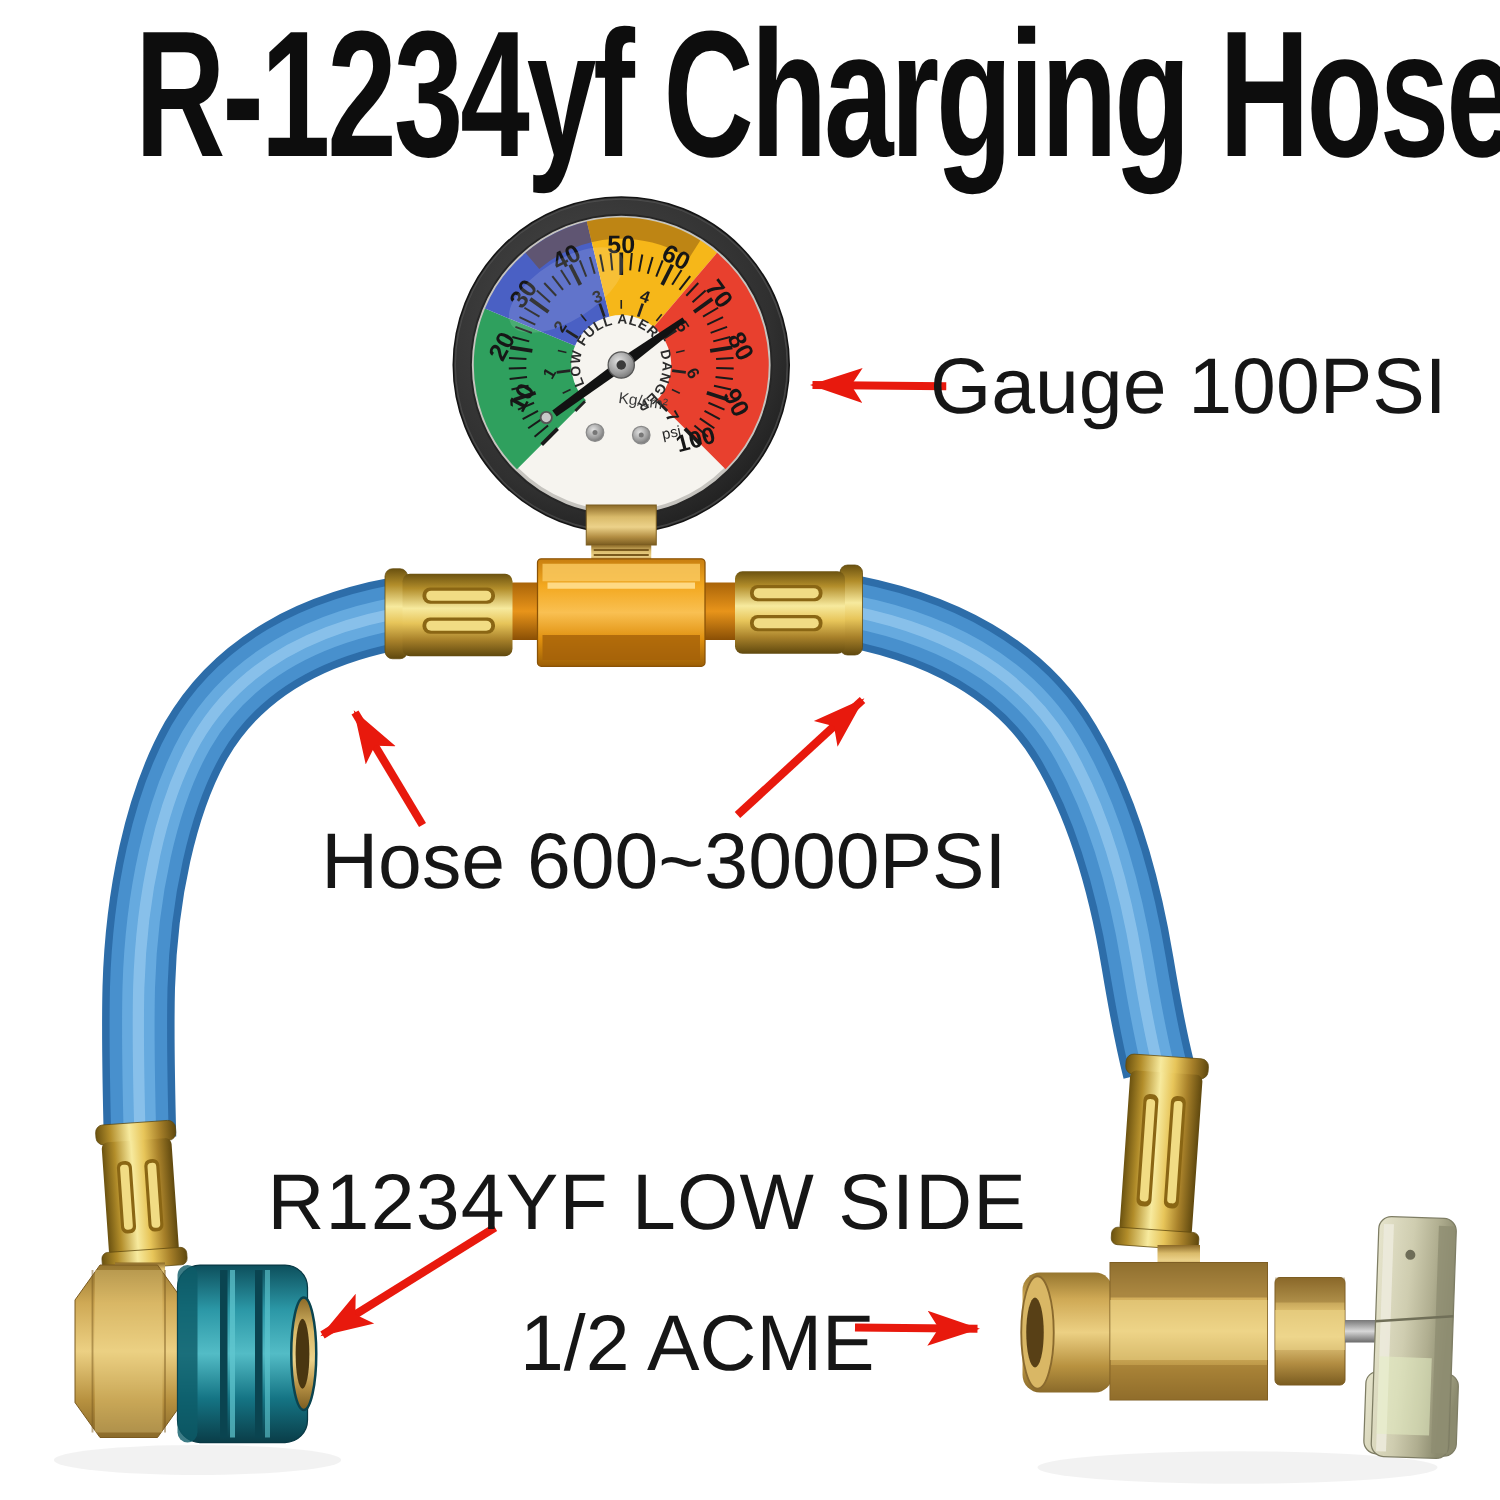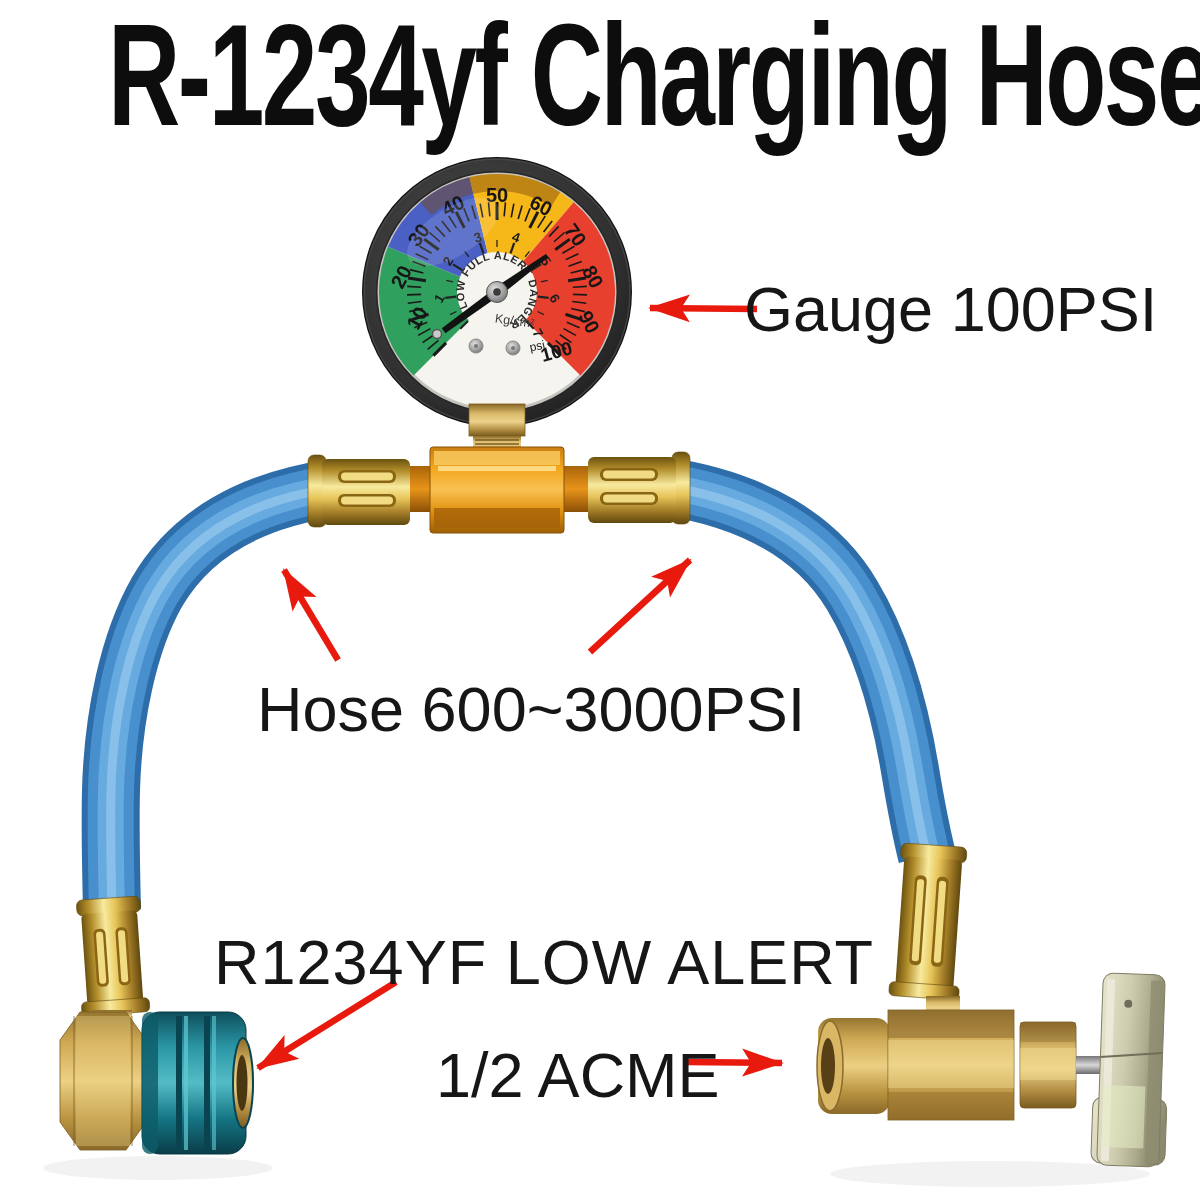--- a/index.html
+++ b/index.html
@@ -10,23 +10,23 @@
   .title{
     position:absolute;left:0;top:14px;width:1200px;text-align:center;
     font-size:122px;font-weight:700;color:#0d0d0d;line-height:1.0;
     transform:scale(0.82,1.18);transform-origin:50% 50%;
     letter-spacing:-3px;white-space:nowrap;
   }
   .callout{
     position:absolute;font-size:63px;color:#161616;white-space:nowrap;line-height:1.0;
   }
   #label-gauge{left:744px;top:278px;}
-  #label-hose{left:257px;top:658px;margin-top:20px;}
+  #label-hose{left:257px;top:658px;}
   #label-lowside{left:214px;top:931px;letter-spacing:1px;}
-  #label-acme{left:436px;top:1044px;}
+  #label-acme{left:416px;top:1044px;}
   svg{position:absolute;left:0;top:0;}
   svg text{font-family:"Liberation Sans", sans-serif;}
   .arrow-line{stroke:var(--arrow-red,#e8190d);stroke-width:6.5px;}
 </style>
 </head>
 <body>
 
 <svg width="1200" height="1200" viewBox="0 0 1200 1200" xmlns="http://www.w3.org/2000/svg">
   <defs>
     <linearGradient id="goldV" x1="0" y1="0" x2="0" y2="1">
@@ -337,14 +337,14 @@
     <line class="arrow-line" x1="338" y1="660" x2="284" y2="570" marker-end="url(#arw)"></line>
     <line class="arrow-line" x1="590" y1="652" x2="690" y2="560" marker-end="url(#arw)"></line>
     <line class="arrow-line" x1="396" y1="982" x2="258" y2="1068" marker-end="url(#arw)"></line>
     <line class="arrow-line" x1="684" y1="1062" x2="782" y2="1063" marker-end="url(#arw)"></line>
   </g>
 </svg>
 
 <div class="title">R-1234yf Charging Hose</div>
 <div class="callout" id="label-gauge">Gauge 100PSI</div>
 <div class="callout" id="label-hose">Hose 600~3000PSI</div>
-<div class="callout" id="label-lowside">R1234YF LOW ALERT</div>
+<div class="callout" id="label-lowside">R1234YF LOW SIDE</div>
 <div class="callout" id="label-acme">1/2 ACME</div>
 
 </body></html>

